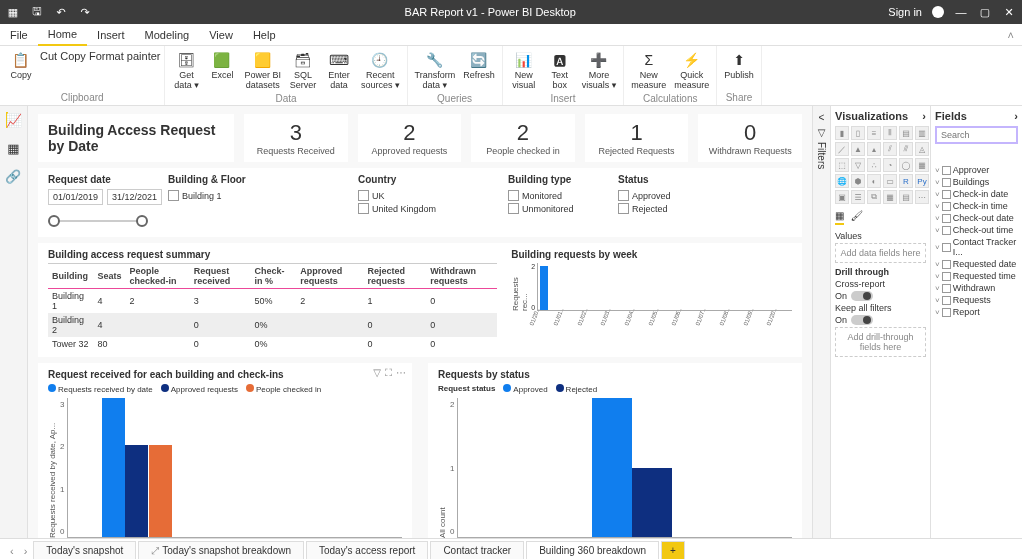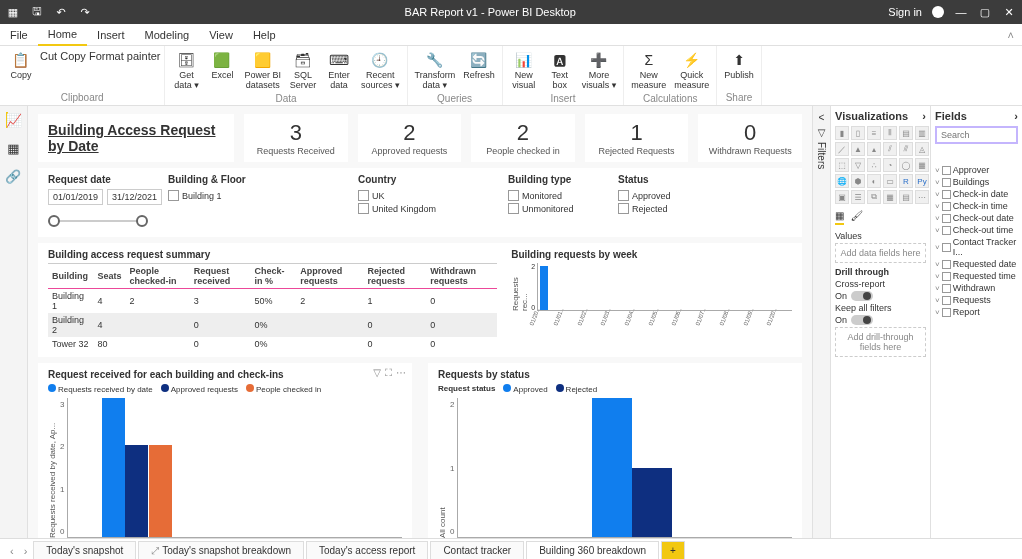--- a/index.html
+++ b/index.html
@@ -18,21 +18,21 @@
 .rbtn { display:flex; flex-direction:column; align-items:center; justify-content:flex-start; padding:2px 3px; cursor:pointer; min-width:34px; }
 .rbtn .ico { width:20px; height:20px; display:flex; align-items:center; justify-content:center; font-size:14px; }
 .rbtn .lbl { font-size:9px; text-align:center; line-height:1.1; margin-top:1px; white-space:pre-line; }
 .rgroup .glabel { font-size:10px; color:#888; margin-top:auto; }
 .main { display:flex; height:432px; }
 .leftrail { width:28px; background:#f4f4f4; border-right:1px solid #e0e0e0; display:flex; flex-direction:column; align-items:center; padding-top:6px; gap:12px; }
 .leftrail .ritem { width:16px; height:16px; display:flex; align-items:center; justify-content:center; cursor:pointer; font-size:13px; }
 .canvas { flex:1; background:#f8f8f8; padding:8px 10px; overflow:hidden; position:relative; }
 .report-header { display:flex; gap:10px; margin-bottom:6px; }
 .title-box { flex:0 0 196px; background:#fff; padding:8px 10px; }
-.title-box h2 { font-size:14px; font-weight:600;text-decoration:underline; }
+.title-box h2 { font-size:14px; font-weight:600; }
 .card { background:#fff; flex:1; display:flex; flex-direction:column; align-items:center; justify-content:center; padding:6px; text-align:center; }
 .card .num { font-size:22px; font-weight:300; }
 .card .lbl { font-size:9px; color:#555; }
 .filters-row { display:flex; background:#fff; }
 .filter-box { padding:6px 10px; }
 .filter-box .hd { font-size:10px; font-weight:600; margin-bottom:4px; }
 .date-filter { width:120px; }
 .date-inputs { display:flex; gap:4px; }
 .date-inputs span { border:1px solid #ccc; padding:2px 4px; font-size:9px; }
 .slider { position:relative; height:20px; margin-top:6px; }

